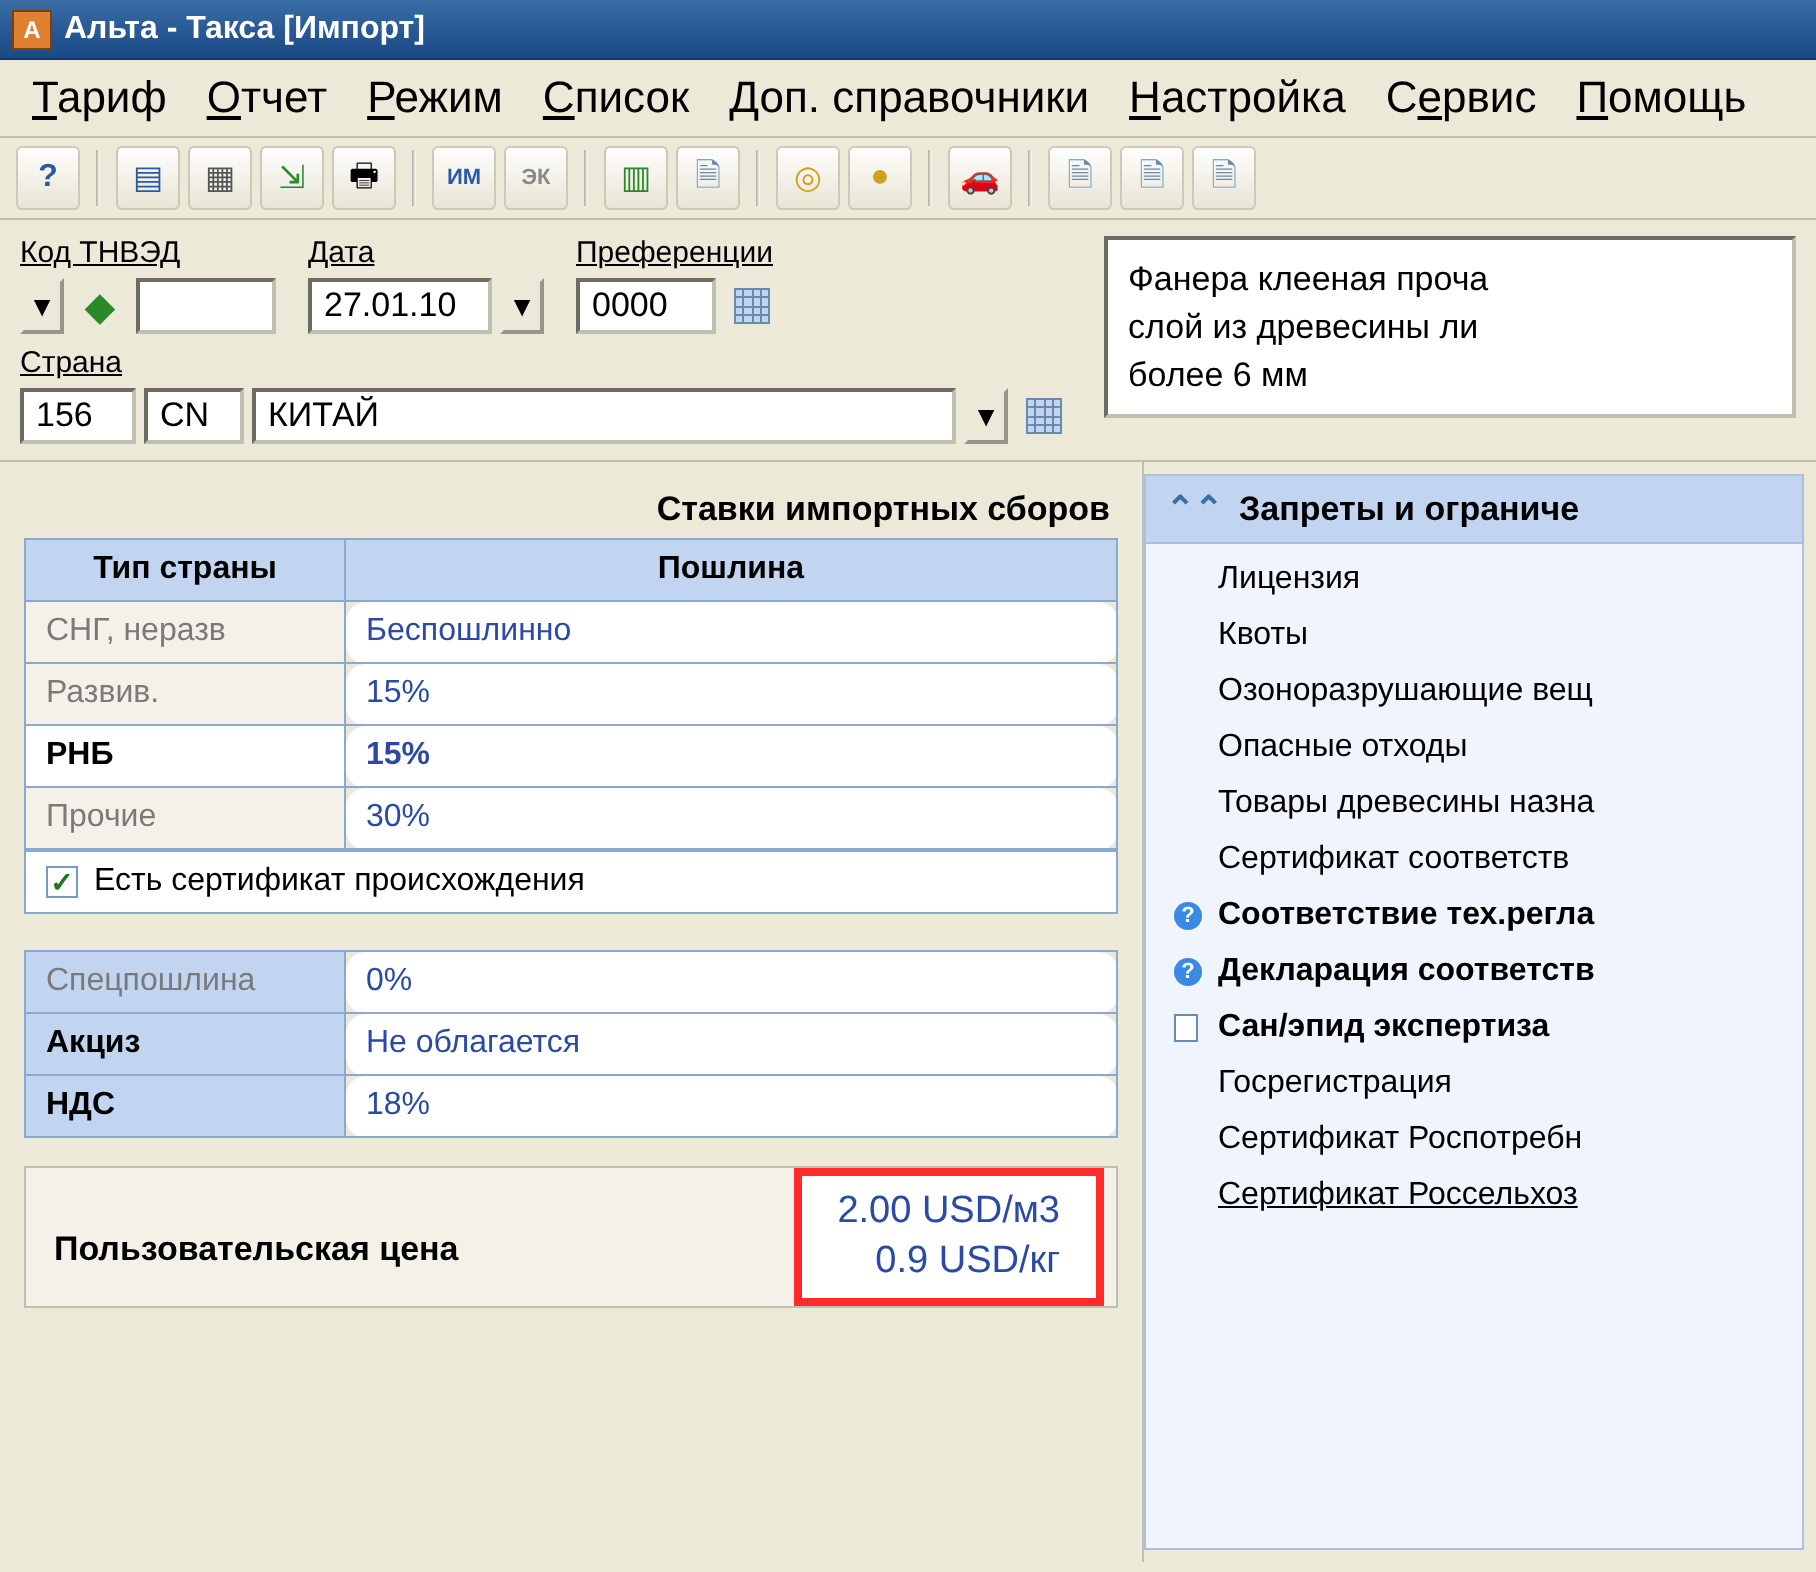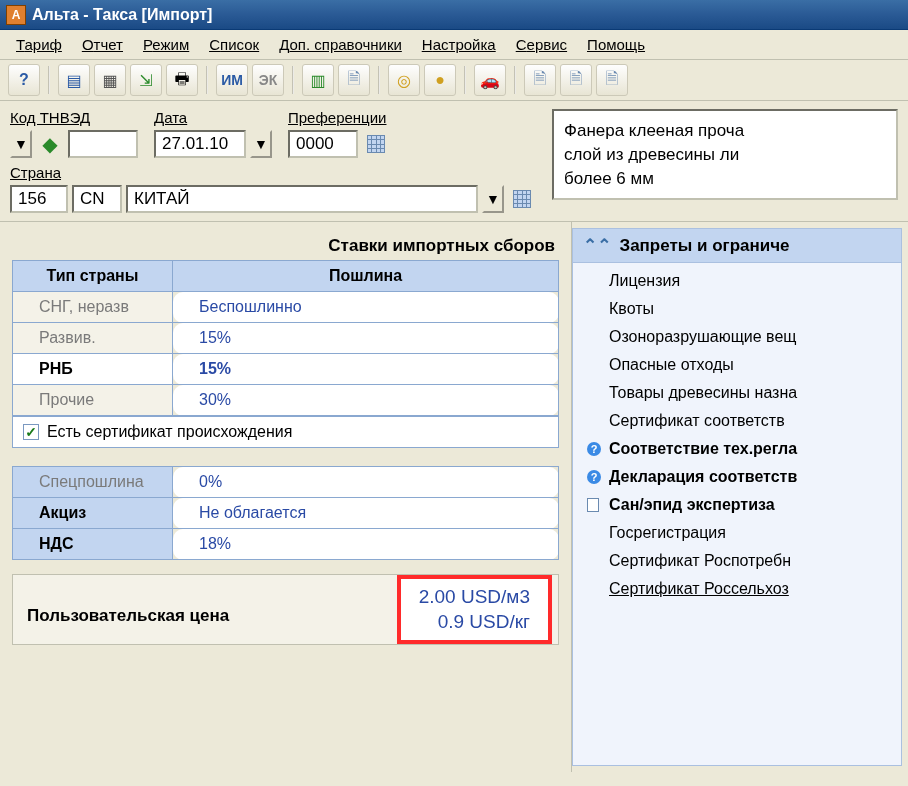--- a/index.html
+++ b/index.html
@@ -30,22 +30,21 @@
     border: 1px solid #804000;
     display: flex; align-items: center; justify-content: center;
     font-size: 12px;
   }
   .menubar {
     background: #ece9d8;
     padding: 4px 8px;
     display: flex;
     gap: 4px;
     border-bottom: 1px solid #c0c0b0;
-    font-size: 15px;
-    text-decoration: underline;
+    font-size: 22px;
   }
   .menubar .menu-item {
     padding: 2px 8px;
     cursor: default;
   }
   .menubar .menu-item u { text-decoration: underline; }
   .toolbar {
     background: #ece9d8;
     padding: 4px 8px;
     display: flex;
@@ -62,21 +61,21 @@
     font-size: 16px;
     cursor: pointer;
   }
   .toolbar .sep {
     width: 2px; height: 28px;
     background: linear-gradient(to right, #b0ad9c, #fff);
     margin: 0 4px;
   }
   .tb-text {
     font-weight: bold;
-    font-size: 14px;
+    font-size: 11px;
     padding: 0 2px;
   }
   .form-area {
     padding: 8px 10px;
     background: #ece9d8;
     display: flex;
     gap: 16px;
     align-items: flex-start;
     border-bottom: 1px solid #c0c0b0;
   }
@@ -137,21 +136,21 @@
   }
   table.rates th {
     background: #c2d5f0;
     border: 1px solid #8aa8d0;
     padding: 6px 10px;
     font-weight: bold;
     text-align: center;
   }
   table.rates td {
     border: 1px solid #8aa8d0;
-    padding: 6px 26px;
+    padding: 6px 10px;
     background: #fff;
   }
   table.rates td.lbl { color: #7a7a7a; background: #f4f2e8; width: 160px; }
   table.rates td.lbl.active { color: #000; font-weight: bold; background: #fff; }
   table.rates td.val { color: #2a4aa5; border-radius: 10px; }
   .cert-row {
     border: 1px solid #8aa8d0;
     padding: 6px 10px;
     background: #fff;
     display: flex; align-items: center; gap: 8px;

